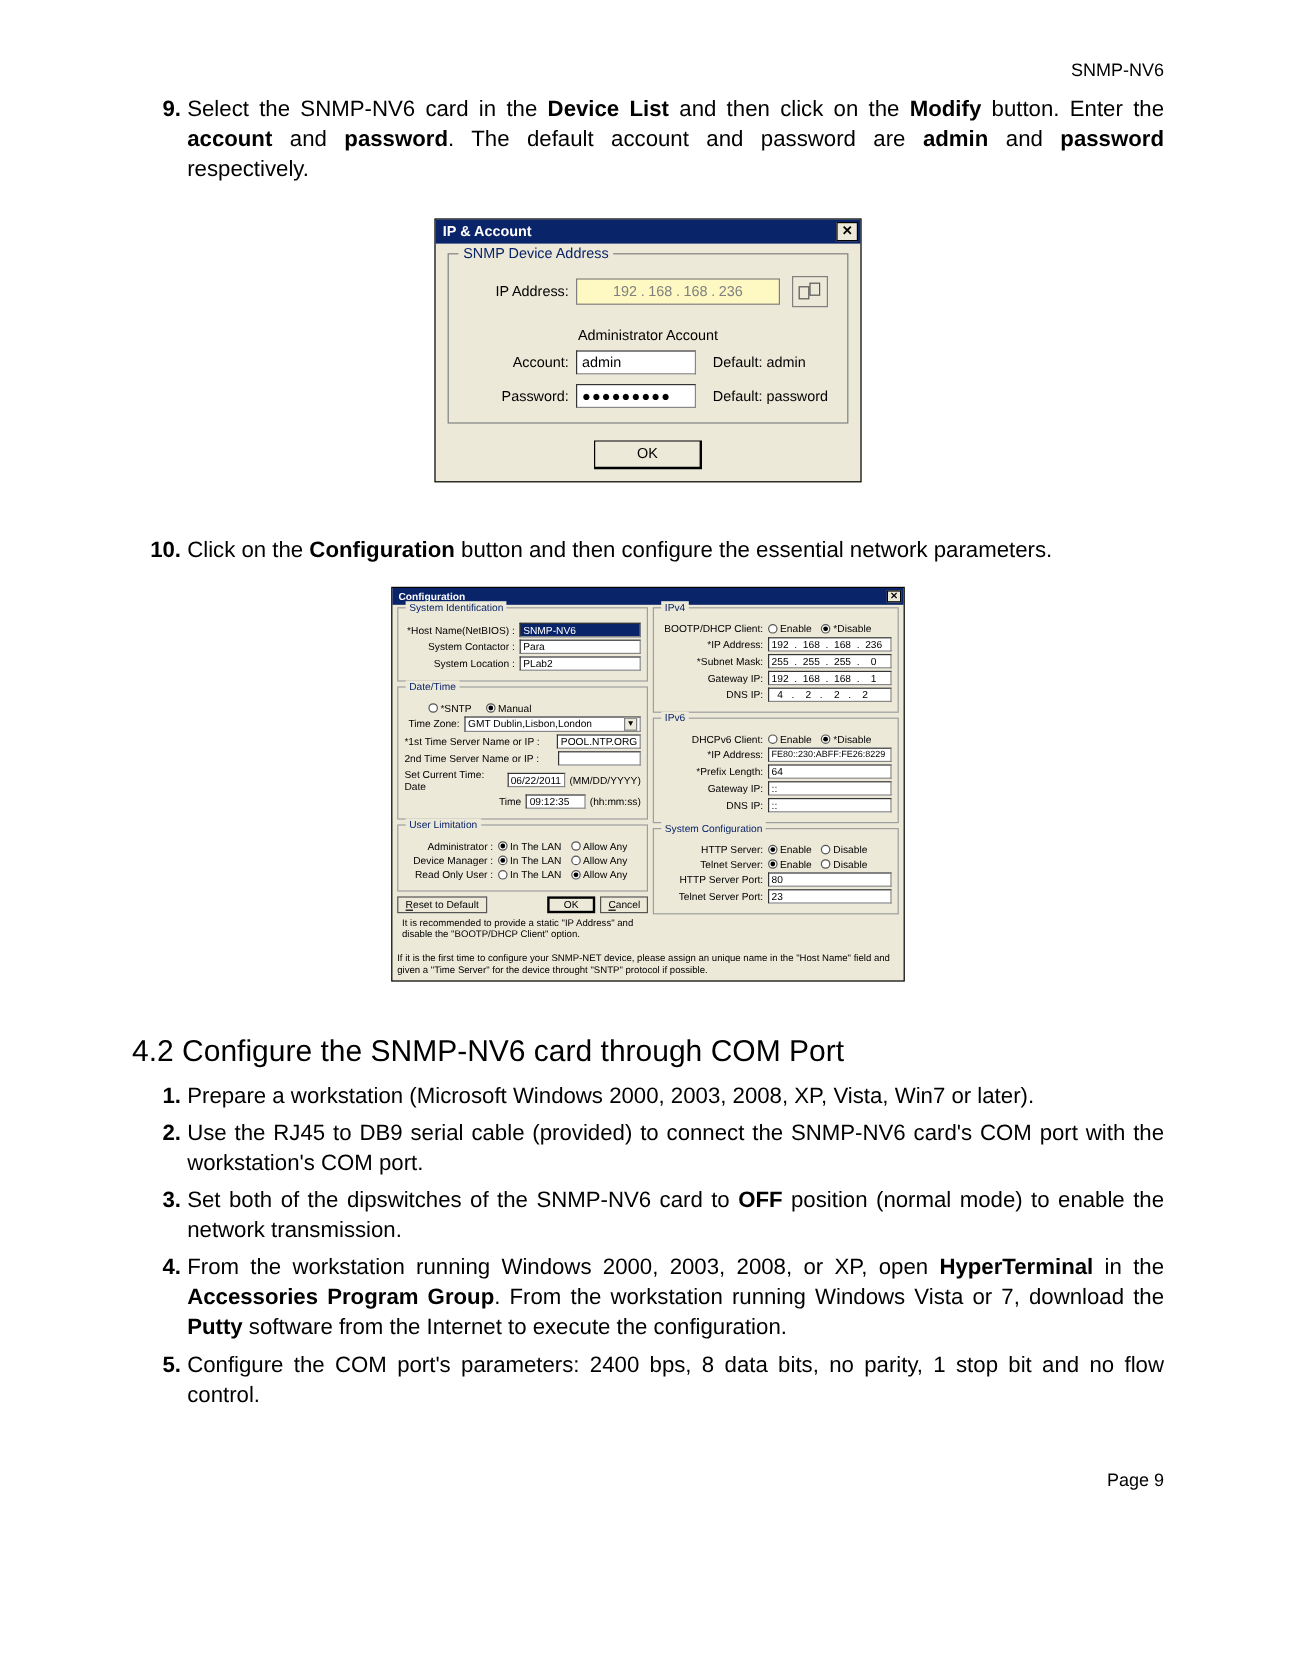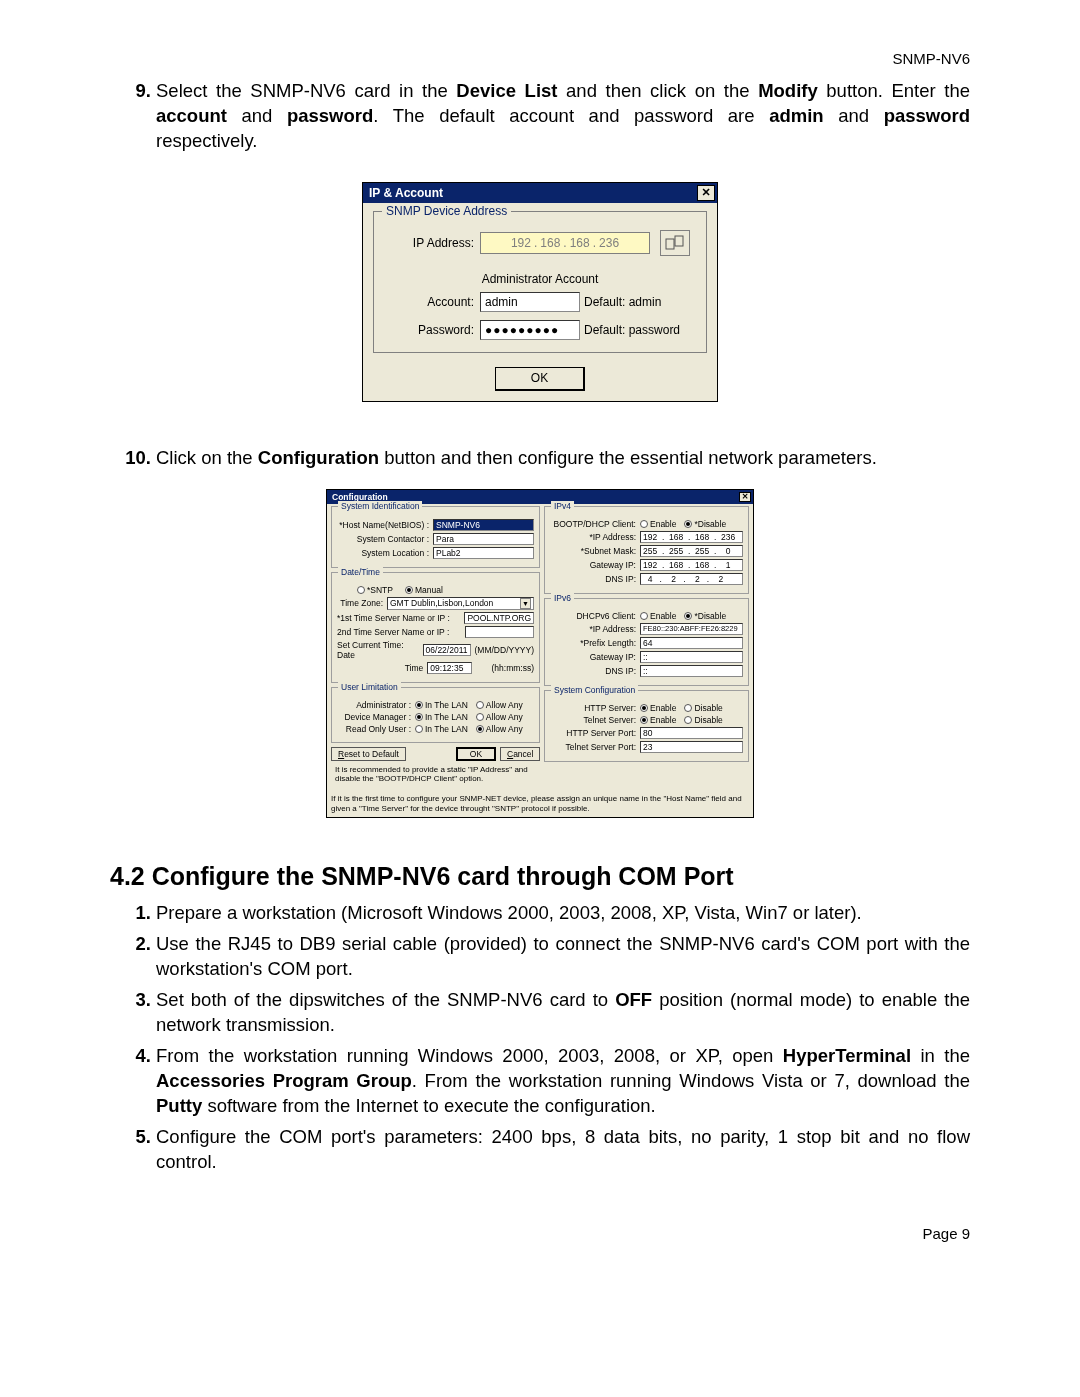--- a/index.html
+++ b/index.html
@@ -29,21 +29,21 @@
   .iprow { display:flex; align-items:center; margin:8px 0 0 12px;}
   .iprow .lbl { width:86px; text-align:right; padding-right:6px;}
   .ipfield { display:inline-flex; align-items:center; border:1px solid #7f7f7f; background:#fef9c3; height:22px; padding:0 6px; width:170px; color:#7f7f7f; font-size:12px; justify-content:center; white-space:nowrap;}
   .ipfield .dot { color:#7f7f7f; padding:0 3px;}
   .browsebtn { width:30px; height:26px; border:1px solid #808080; background:#ece9d8; margin-left:10px; display:inline-flex; align-items:center; justify-content:center;}
   .adminhdr { text-align:center; margin:16px auto 6px auto; font-size:12px;}
   .acctrow { display:flex; align-items:center; margin:6px 0 0 12px;}
   .acctrow .lbl { width:86px; text-align:right; padding-right:6px;}
   .txtfield { border:1px inset #888; background:#fff; height:20px; padding:0 4px; width:100px; font-size:12px; display:flex; align-items:center;}
   .pwdfield { letter-spacing:1px;}
-  .defspan { padding-left:4px; font-size:12px;}
+  .defspan { padding-left:14px; font-size:12px;}
   .okrow { text-align:center; margin:14px 0 10px 0;}
   .okbtn { width:90px; height:24px; border:2px solid #000; border-top:1px solid #000; border-left:1px solid #000; background:#ece9d8; font-size:12px;}
 
   
   .dlg2-wrap { display:flex; justify-content:center; margin: 18px 0 44px 0; }
   .dlg2 { width: 428px; background:#ece9d8; border:1px solid #000; font-family:Tahoma,Arial,sans-serif; font-size:8.5px; }
   .dlg2 .titlebar2 { background:#0a246a; color:#fff; height:14px; display:flex; align-items:center; justify-content:space-between; padding:0 2px 0 5px; font-weight:bold; font-size:8.5px;}
   .dlg2 .closebtn2 { width:12px; height:10px; background:#ece9d8; border:1px solid #000; display:flex; align-items:center; justify-content:center; font-size:8px; font-weight:bold; color:#000;}
   .dlg2 .body2 { display:flex; padding:2px 4px 4px 4px; gap:4px;}
   .col { width:50%;}
@@ -51,21 +51,21 @@
   .gb2 .lg2 { position:absolute; top:-6px; left:6px; background:#ece9d8; padding:0 3px; color:#0a246a; font-size:8.5px;}
   .row2 { display:flex; align-items:center; margin:2px 0; font-size:8.5px;}
   .rlbl { text-align:right; padding-right:4px;}
   .inp2 { border:1px inset #888; background:#fff; height:12px; font-size:8.5px; padding:0 2px; display:flex; align-items:center;}
   .sel2 { border:1px inset #888; background:#fff; height:13px; font-size:8.5px; padding:0 2px; display:flex; align-items:center; justify-content:space-between; flex:1;gap:21px;}
   .sel2 .dd { width:11px; height:11px; background:#ece9d8; border:1px solid #808080; display:flex; align-items:center; justify-content:center; font-size:7px;}
   .radio2 { width:8px; height:8px; border:1px solid #555; border-radius:50%; display:inline-flex; align-items:center; justify-content:center; margin-right:2px; vertical-align:middle; background:#fff;}
   .radio2.checked::after { content:""; width:4px; height:4px; background:#000; border-radius:50%;}
   .btn2 { border:1px solid #555; background:#ece9d8; height:14px; font-size:8.5px; padding:0 6px;}
   .tiny { font-size:8px; line-height:1.2; margin:2px 4px 4px 4px;}
-  h2.sec { font-size:25px; font-weight:bold; margin: 10px 0 10px 0;}
+  h2.sec { font-size:25px; font-weight:normal; margin: 10px 0 10px 0;}
 </style>
 </head>
 <body>
 
 <div class="page-header">SNMP-NV6</div>
 
 <ol class="main" start="9">
   <li class="just">
     <span>Select the SNMP-NV6 card in the </span><b>Device List</b><span> and then click on the </span><b>Modify</b><span> button. Enter the </span><b>account</b><span> and </span><b>password</b><span>. The default account and password are </span><b>admin</b><span> and </span><b>password</b><span> respectively.</span>
   </li>
@@ -170,21 +170,21 @@
               <div class="inp2" style="flex:1"></div>
             </div>
           <div class="row2">
               <div class="rlbl" style="width:108px; text-align:left;">Set Current Time:   Date</div>
               <div class="inp2" style="width:52px">06/22/2011</div>
               <span style="padding-left:4px;">(MM/DD/YYYY)</span>
             </div>
           <div class="row2">
               <div class="rlbl" style="width:108px;">Time</div>
               <div class="inp2" style="width:52px">09:12:35</div>
-              <span style="padding-left:20px;">(hh:mm:ss)</span>
+              <span style="padding-left:4px;">(hh:mm:ss)</span>
             </div>
         </div>
         <div class="gb2">
           <div class="lg2">User Limitation</div>
           <div class="row2">
               <div class="rlbl" style="width:78px;">Administrator :</div>
             <span class="radio2 checked"></span>
               <span>In The LAN</span>
             <span style="width:8px;"></span>
             <span class="radio2"></span>

